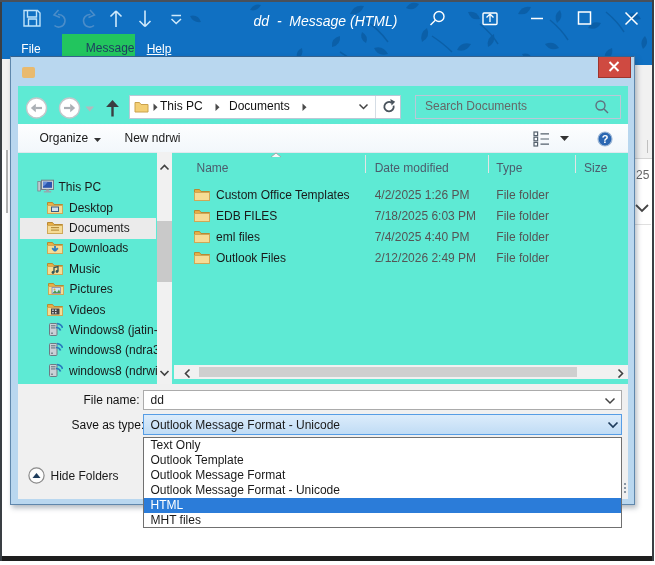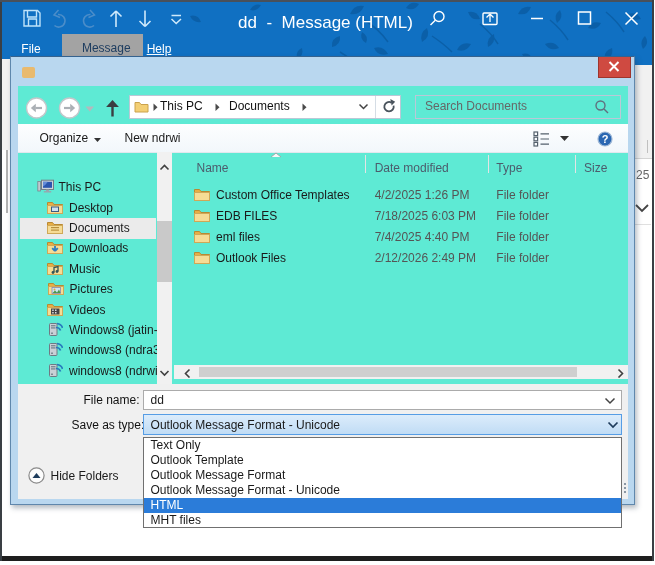--- a/index.html
+++ b/index.html
@@ -10,22 +10,22 @@
 #frameL{left:0;top:0;width:2px;height:561px;background:#3a3f44;}
 #frameT{left:0;top:0;width:653px;height:2px;background:#49505a;}
 #frameR{left:651.5px;top:0;width:2px;height:561px;background:#3a3f44;}
 #frameB{left:0;top:556px;width:653.5px;height:4.5px;background:#1e1e1e;}
 
 #titlebar{left:2px;top:2px;width:649.5px;height:57px;background:#1070c2;overflow:hidden;}
 
 #obody{left:2px;top:59px;width:649.5px;height:497px;background:#fff;}
 #oribbon{left:632px;top:59px;width:19.5px;height:99px;background:#f1f1f1;border-bottom:1px solid #d4d4d4;}
 .tabtxt{top:39px;height:17px;line-height:17px;color:#fff;font-size:12px;}
-#msgtab{left:60px;top:32px;width:72.5px;height:25px;background:#a3a3a3;color:#1e3d60;text-align:center;line-height:29px;padding-left:8px;}
-#wtitle{left:226px;top:11px;width:195px;text-align:center;color:#fff;font-size:17px;}
+#msgtab{left:60px;top:32px;width:72.5px;height:25px;background:#22c55e;color:#1e3d60;text-align:right;line-height:29px;}
+#wtitle{left:226px;top:11px;width:195px;text-align:center;color:#fff;font-size:14px;font-style:italic;}
 
 #dlg{left:9.5px;top:55.5px;width:623.5px;height:447.5px;background:#b9d7ef;
   border:1px solid #5f87ac;border-top-color:#35628e;box-shadow:2px 3px 5px rgba(40,60,80,.35);}
 #dlgtitle{left:0;top:0;width:100%;height:28px;line-height:28px;text-align:center;color:#101010;font-size:12.5px;}
 #dlgicon{left:11px;top:10px;width:13px;height:11px;background:#e9ba6e;border-radius:2px;}
 #dlgclose{left:587px;top:0px;width:31px;height:20.5px;background:#cf4a41;border:1px solid #9e352d;border-top:none;
   }
 #content{left:7px;top:29px;width:610px;height:413px;background:#5eead4;overflow:hidden;}
 
 .navbox{top:9.5px;height:21.5px;background:#fff;border:1px solid #bac8d6;}

